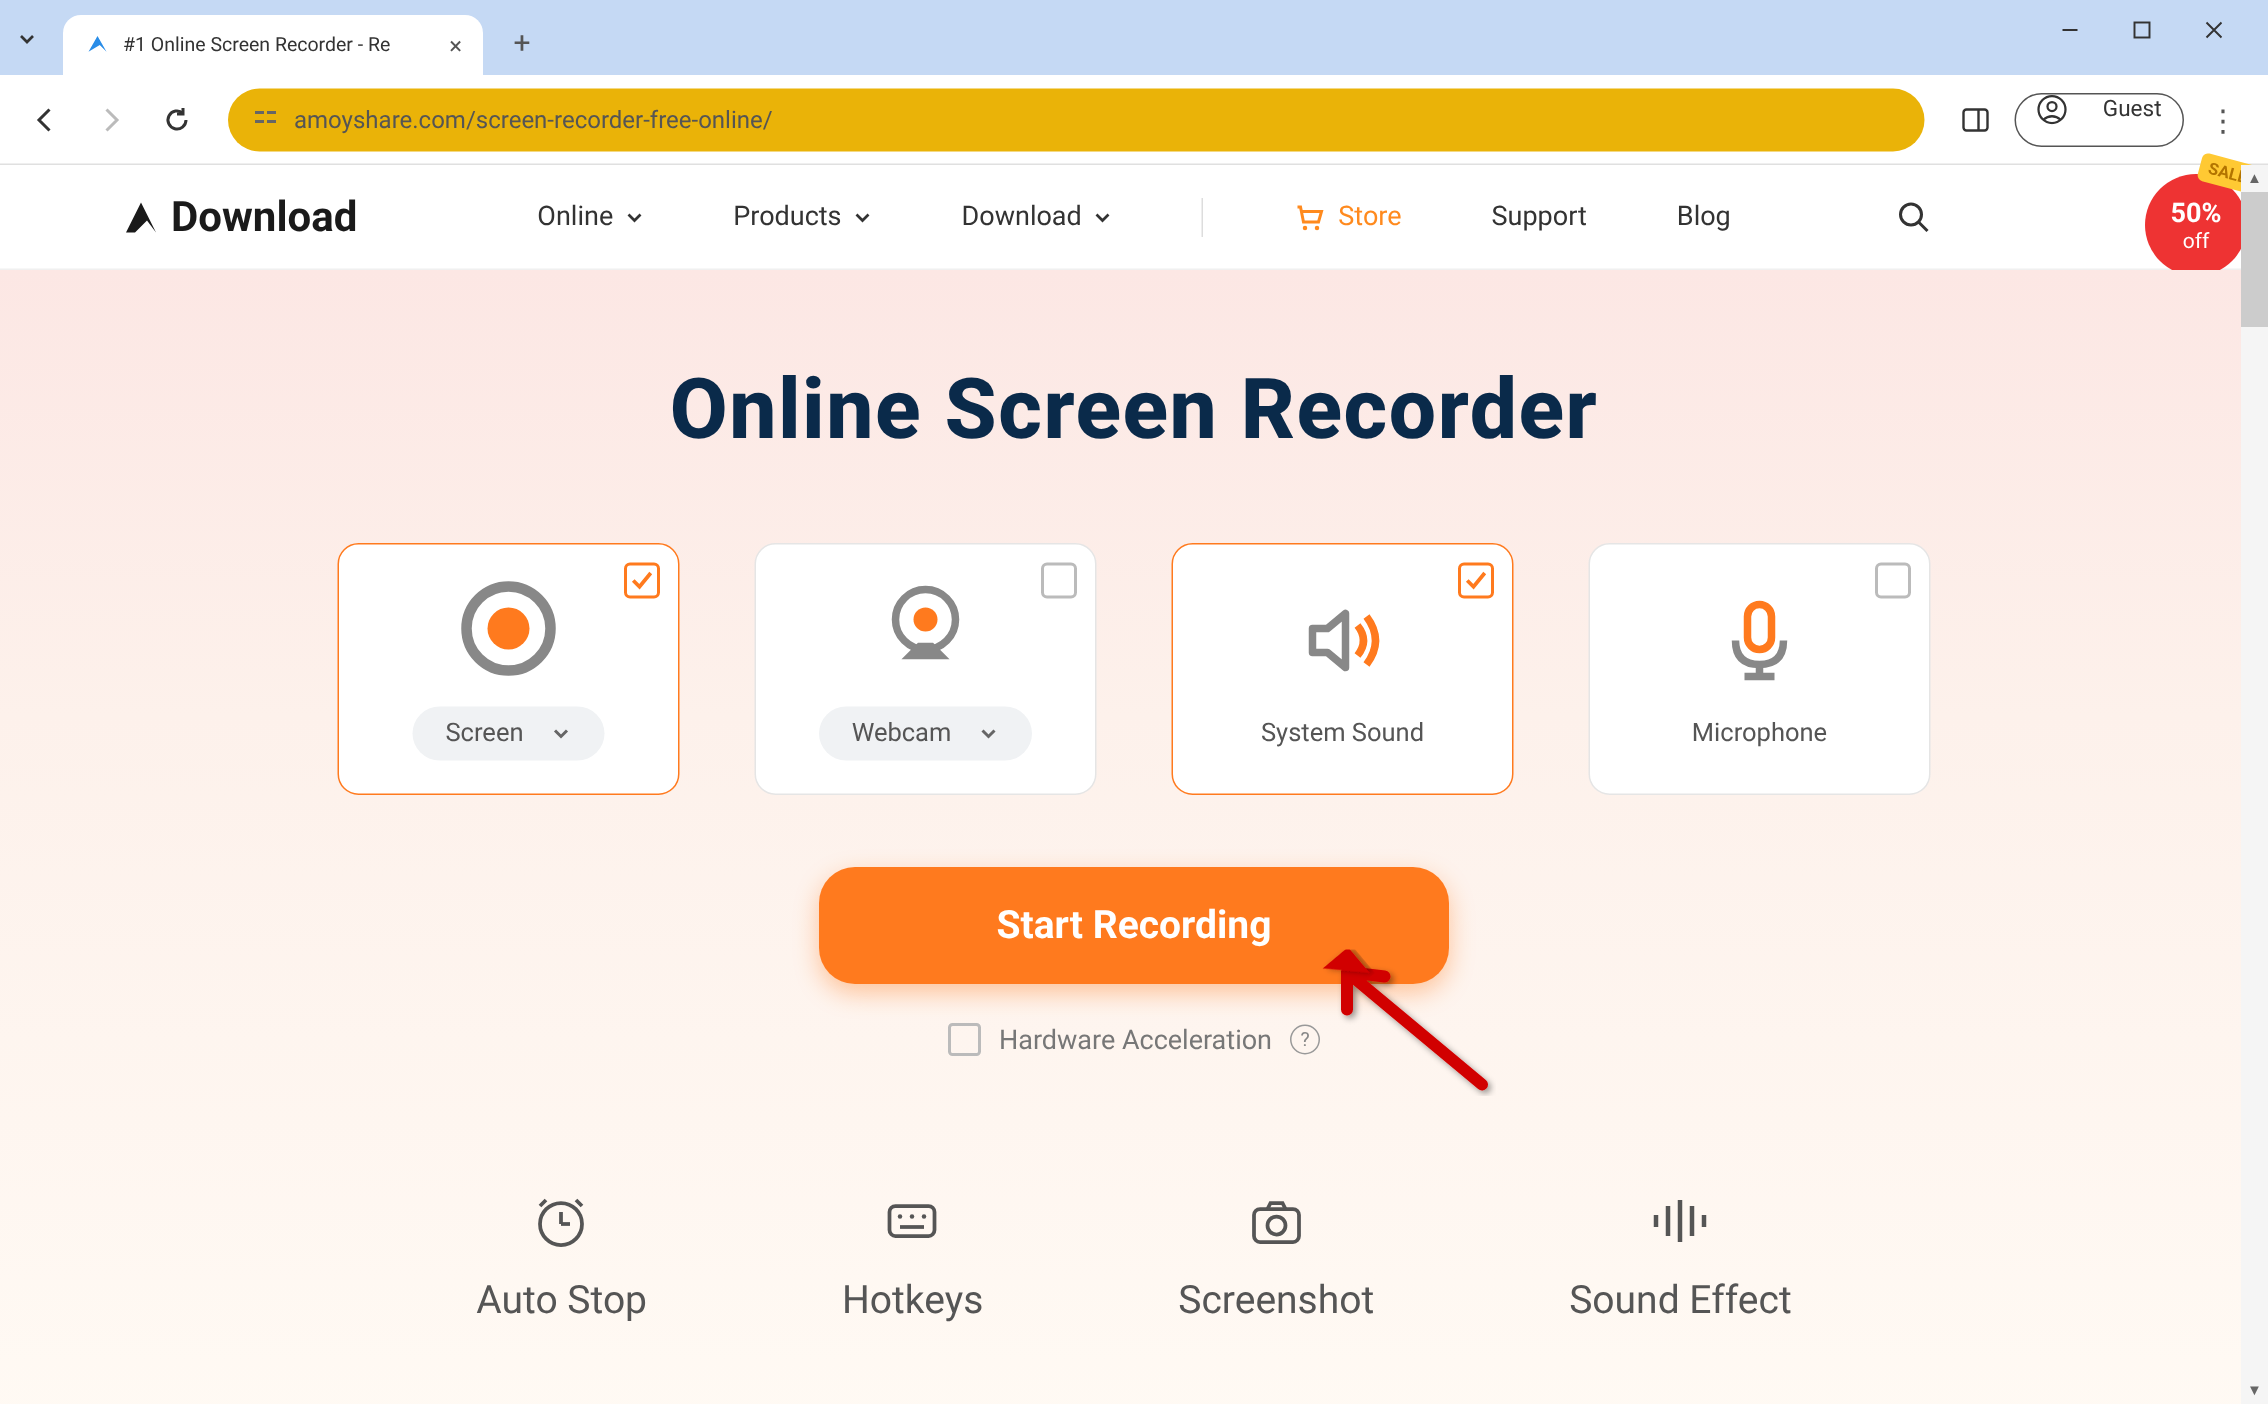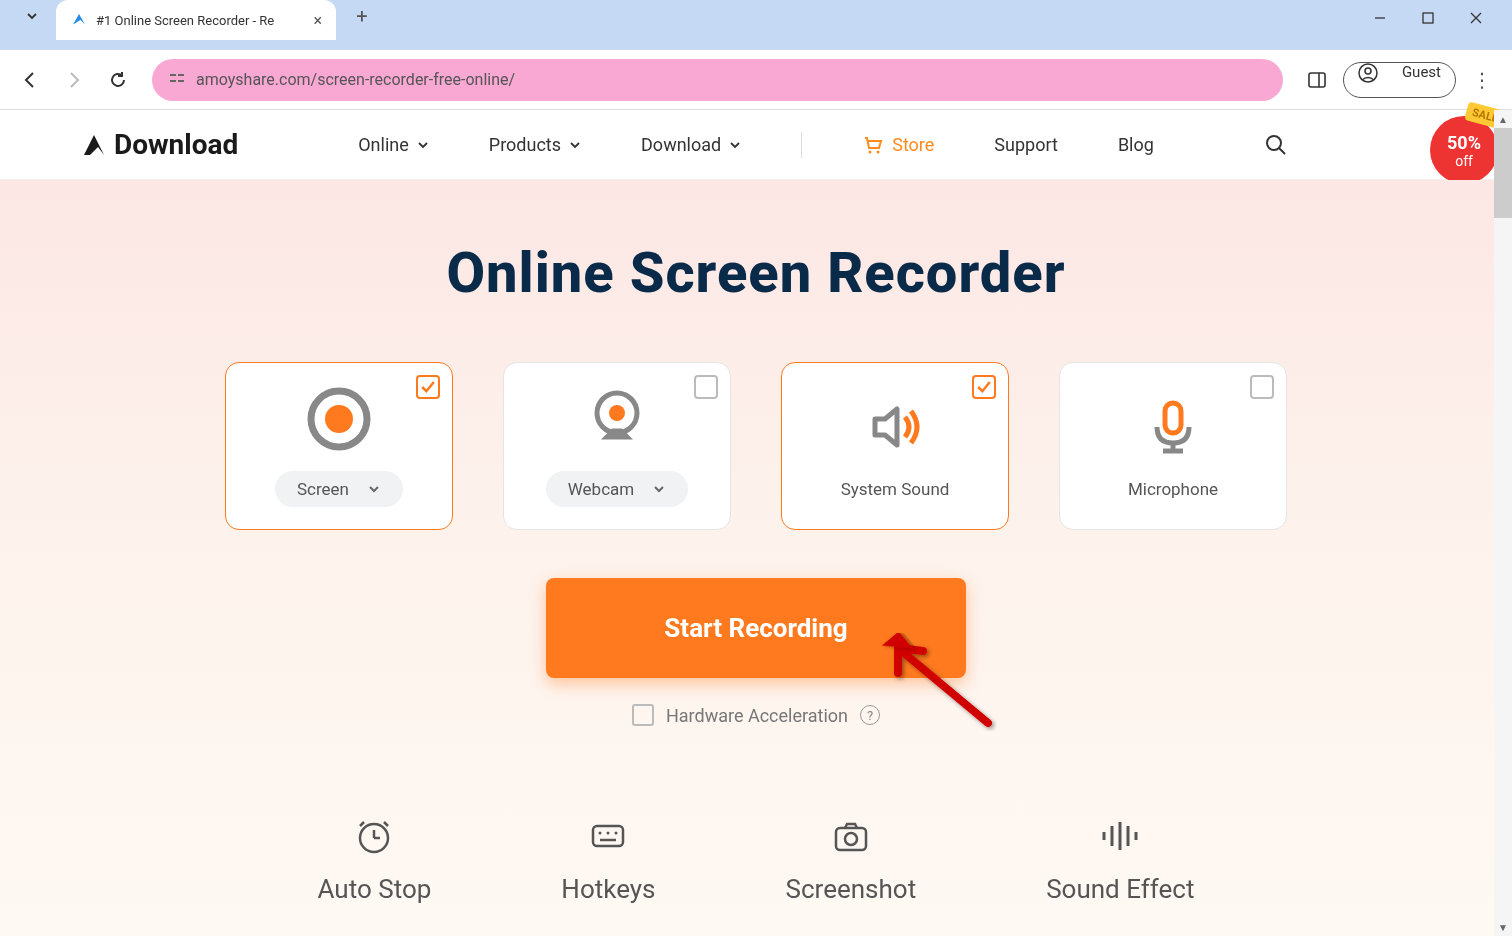--- a/index.html
+++ b/index.html
@@ -1,32 +1,32 @@
 <!DOCTYPE html>
 <html><head>
 <meta charset="utf-8">
 <style>
 * { margin: 0; padding: 0; box-sizing: border-box; font-family: -apple-system, BlinkMacSystemFont, "Segoe UI", Roboto, Arial, sans-serif; }
 body { width: 1512px; height: 936px; background: #fff; overflow: hidden; position: relative; }
 
 
-.titlebar { height: 50px; background: #c5d9f4; display: flex; align-items: flex-start; padding-left: 16px; }
+.titlebar { height: 50px; background: #c5d9f4; display: flex; align-items: flex-end; padding-left: 2px; }
 .expand-btn { width: 32px; height: 32px; display: flex; align-items: center; justify-content: center; margin-bottom: 8px; margin-right: 8px; }
 .tab { background: #fff; border-radius: 12px 12px 0 0; height: 40px; display: flex; align-items: center; padding: 0 14px; gap: 8px; min-width: 280px; }
 .tab-favicon { width: 18px; height: 18px; }
 .tab-title { font-size: 13px; color: #333; flex: 1; white-space: nowrap; overflow: hidden; }
 .tab-close { font-size: 16px; color: #555; }
 .newtab { width: 32px; height: 32px; display: flex; align-items: center; justify-content: center; margin-left: 10px; margin-bottom: 6px; color: #555; font-size: 20px; }
 .win-controls { margin-left: auto; display: flex; gap: 0; margin-bottom: 12px; padding-right: 12px; }
 .win-btn { width: 48px; height: 36px; display: flex; align-items: center; justify-content: center; color: #333; }
 
 .toolbar { height: 60px; background: #fff; display: flex; align-items: center; padding: 0 12px; gap: 8px; border-bottom: 1px solid #e0e0e0; }
 .nav-btn { width: 36px; height: 36px; display: flex; align-items: center; justify-content: center; color: #555; border-radius: 50%; }
 .nav-btn.disabled { color: #bbb; }
-.addressbar { flex: 1; height: 42px; background: #f9a8d4; border-radius: 21px; display: flex; align-items: center; padding: 0 16px; gap: 10px; margin: 0 8px; }
+.addressbar { flex: 1; height: 42px; background: #eab308; border-radius: 21px; display: flex; align-items: center; padding: 0 16px; gap: 10px; margin: 0 8px; }
 .site-icon { font-size: 14px; color: #555; }
 .url { font-size: 16px; color: #555; }
 .extension-btn { width: 36px; height: 36px; display: flex; align-items: center; justify-content: center; }
 .guest-pill { height: 36px; border: 1.5px solid #555; border-radius: 18px; display: flex; padding: 0 14px; gap: 24px; font-size: 15px; color: #333; }
 .kebab { width: 36px; height: 36px; display: flex; align-items: center; justify-content: center; font-size: 20px; color: #555; }
 
 
 .site-header { height: 70px; background: #fff; display: flex; align-items: center; padding: 0 80px; border-bottom: 1px solid #f0f0f0; }
 .brand { display: flex; align-items: center; gap: 6px; font-size: 28px; font-weight: 700; color: #1a1a1a; }
 .brand svg { width: 28px; height: 28px; }
@@ -48,21 +48,21 @@
 .cards { display: flex; justify-content: center; gap: 50px; margin-top: 56px; }
 .card { width: 228px; height: 168px; background: #fff; border: 1.5px solid #e5e5e5; border-radius: 14px; position: relative; display: flex; flex-direction: column; align-items: center; justify-content: center; gap: 18px; }
 .card.active { border-color: #ff7a1e; }
 .card-check { position: absolute; top: 12px; right: 12px; width: 24px; height: 24px; border: 2px solid #bbb; border-radius: 4px; }
 .card.active .card-check { border-color: #ff7a1e; }
 .card-check svg { width: 100%; height: 100%; }
 .card-icon { height: 68px; display: flex; align-items: center; justify-content: center; }
 .card-label { font-size: 17px; color: #555; }
 .card-pill { background: #f0f2f4; border-radius: 18px; padding: 8px 22px; display: flex; align-items: center; gap: 18px; }
 
-.start-btn { margin: 48px auto 0; background: #ff7a1e; color: #fff; font-size: 26px; font-weight: 700; width: 420px; height: 100px; border-radius: 8px; display: flex; align-items: center; justify-content: center; border: none; box-shadow: 0 6px 16px rgba(255,122,30,0.4); }
+.start-btn { margin: 48px auto 0; background: #ff7a1e; color: #fff; font-size: 26px; font-weight: 700; width: 420px; height: 78px; border-radius: 24px; display: flex; align-items: center; justify-content: center; border: none; box-shadow: 0 6px 16px rgba(255,122,30,0.4); }
 
 .hw-accel { margin-top: 26px; display: flex; align-items: center; justify-content: center; gap: 12px; color: #777; font-size: 18px; }
 .hw-check { width: 22px; height: 22px; border: 2px solid #bbb; border-radius: 3px; }
 .help-icon { width: 20px; height: 20px; border: 1.5px solid #999; border-radius: 50%; display: flex; align-items: center; justify-content: center; font-size: 13px; color: #888; }
 
 .features { display: flex; justify-content: center; gap: 130px; margin-top: 90px; }
 .feature { display: flex; flex-direction: column; align-items: center; gap: 18px; color: #555; }
 .feature-icon { height: 40px; display: flex; align-items: center; }
 .feature-label { font-size: 26px; }
 

